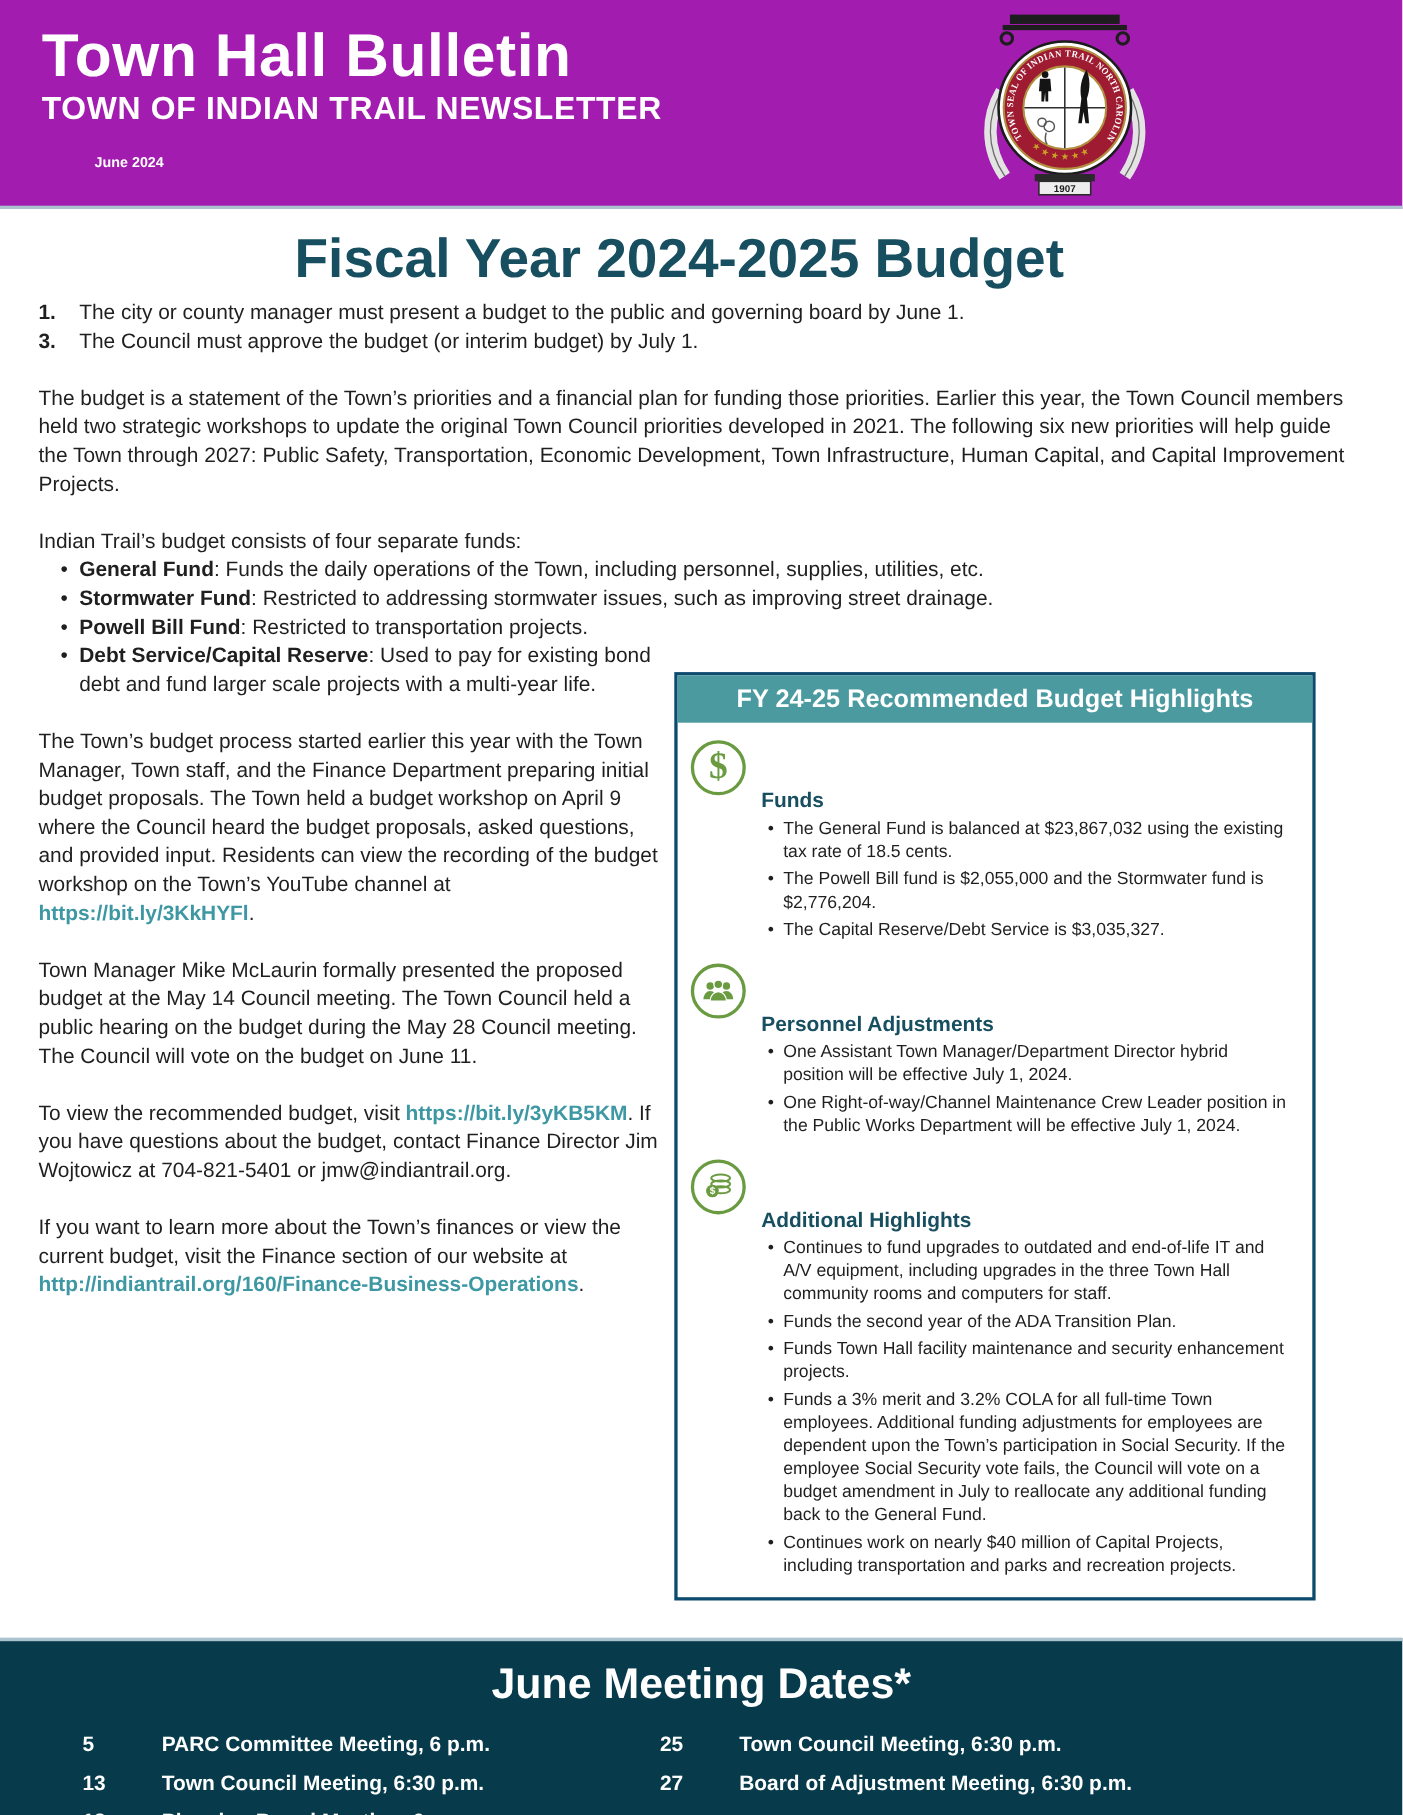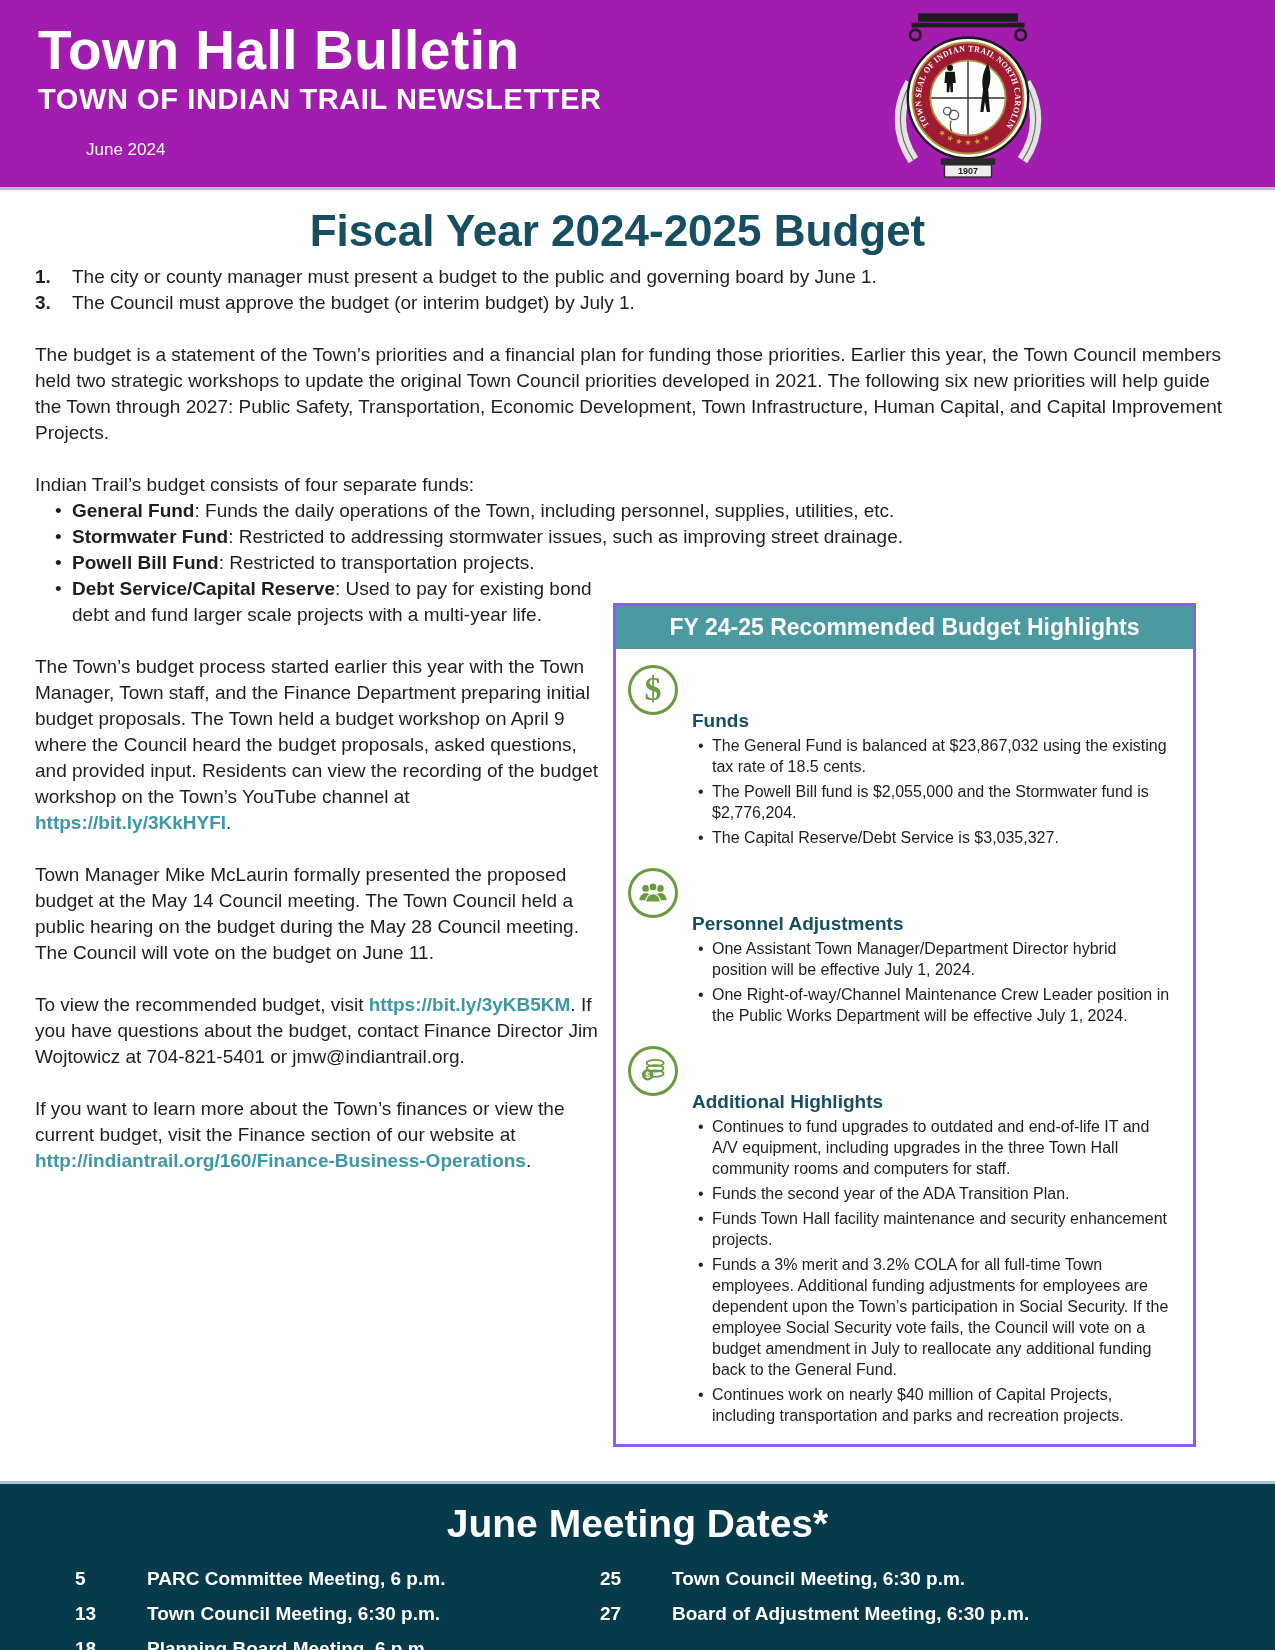--- a/index.html
+++ b/index.html
@@ -3,42 +3,42 @@
 <meta charset="utf-8">
 <style>
   html,body{margin:0;padding:0;background:#ffffff;}
   body{width:1275px;font-family:"Liberation Sans",sans-serif;color:#1f1f1f;}
   .page{width:1275px;min-height:1650px;display:flow-root;}
 
   
   .masthead{background:#a21caf;height:190px;border-bottom:3px solid #aac3cf;position:relative;color:#fff;box-sizing:border-box;padding:20px 0 0 38px;}
   .masthead-title{margin:0;font-size:55px;font-weight:bold;letter-spacing:0.5px;line-height:1.1;}
   .masthead-sub{font-size:29px;font-weight:bold;letter-spacing:0.6px;margin-top:2px;}
-  .masthead-date{font-size:17px;font-weight:normal;margin:24px 0 0 48px;}
+  .masthead-date{font-size:13px;font-weight:bold;margin:24px 0 0 48px;}
   .seal{position:absolute;top:10px;right:227px;width:160px;height:176px;}
 
   
   .content{padding:0 35px;}
-  .article-title{color:#174f60;font-size:44px;font-weight:bold;text-align:center;margin:16px 40px 8px 0;}
+  .article-title{color:#174f60;font-size:50px;font-weight:bold;text-align:center;margin:16px 40px 8px 0;}
   .body-p{font-size:19px;line-height:26px;margin:26px 0 0;}
   .steps{margin:0;}
   .step{font-size:19px;line-height:26px;}
   .step .num{font-weight:bold;display:inline-block;width:37px;}
   .funds-list{margin:0;}
   .fund-item{font-size:19px;line-height:26px;position:relative;padding-left:37px;}
   .fund-item::before{content:"\2022";position:absolute;left:20px;}
   .fund-item b{font-weight:bold;}
   a.link{color:#3d98a4;font-weight:bold;text-decoration:none;cursor:pointer;}
 
   .two-col{display:flex;align-items:flex-start;}
   .left-col{width:565px;flex:0 0 auto;}
   .left-col .body-p{margin-top:26px;}
 
   
-  .highlights-box{width:583px;box-sizing:border-box;border:3px solid #8b5cf6;background:#fff;margin-left:auto;margin-right:44px;margin-top:27px;}
+  .highlights-box{width:583px;box-sizing:border-box;border:3px solid #0c4a6e;background:#fff;margin-left:auto;margin-right:44px;margin-top:27px;}
   .box-header{background:#4a9aa0;color:#fff;font-weight:bold;font-size:23px;text-align:center;padding:8px 4px;}
   .box-body{padding:16px 18px 14px 12px;}
   .box-section{display:flex;margin-bottom:16px;}
   .box-section:last-child{margin-bottom:0;}
   .icon-circle{width:44px;height:44px;border:3px solid #6a9b41;border-radius:50%;flex:0 0 auto;display:flex;align-items:center;justify-content:center;margin-right:14px;background:#fff;}
   .dollar-glyph{font-family:"Liberation Serif",serif;font-weight:bold;font-size:34px;color:#6a9b41;line-height:1;transform:translateY(-1px);}
   .section-content{flex:1;margin-top:44px;}
   .section-heading{color:#174f60;font-weight:bold;font-size:19px;margin:1px 0 3px;}
   .box-bullets{margin:0;padding:0;list-style:none;}
   .box-bullets li{position:relative;padding-left:20px;font-size:16px;line-height:21px;margin-bottom:4px;}

